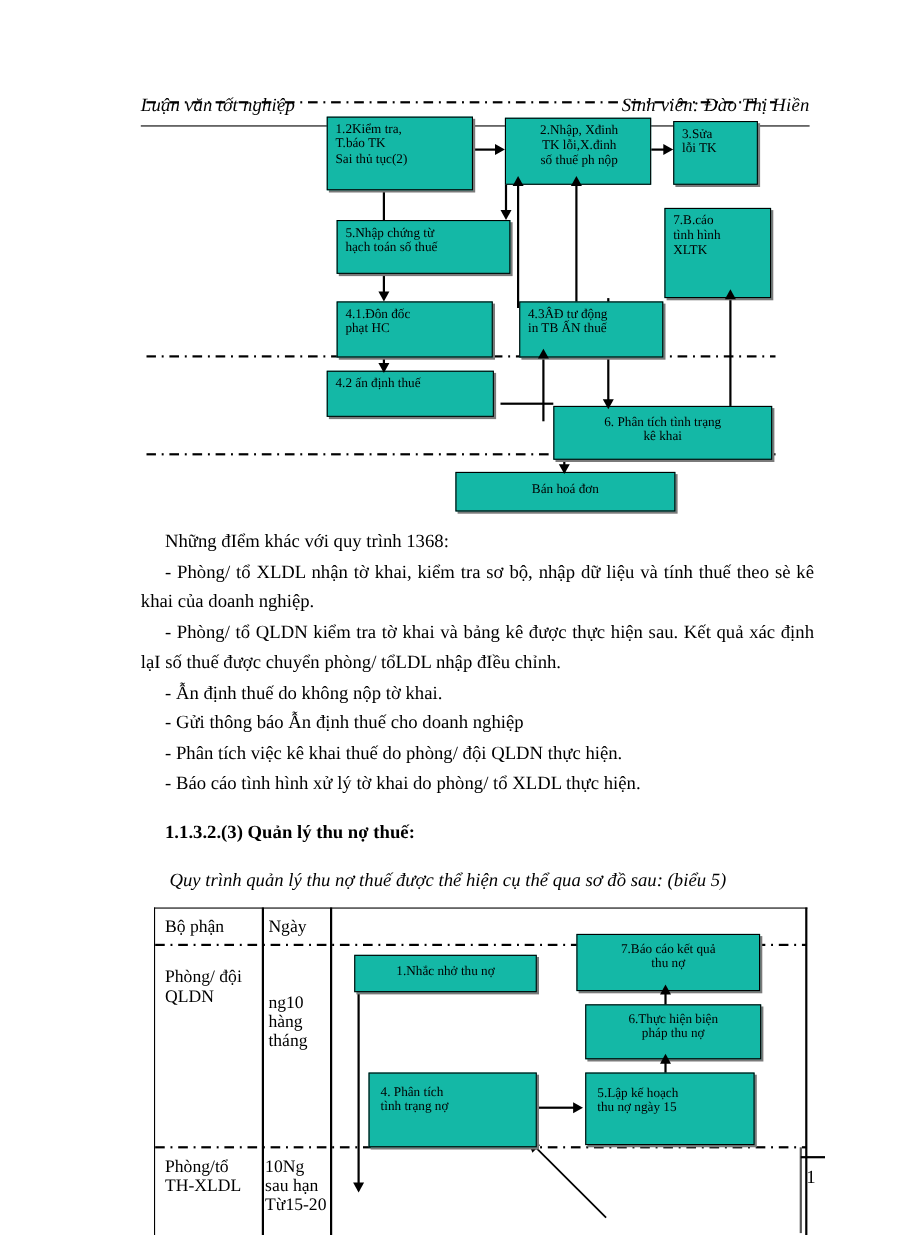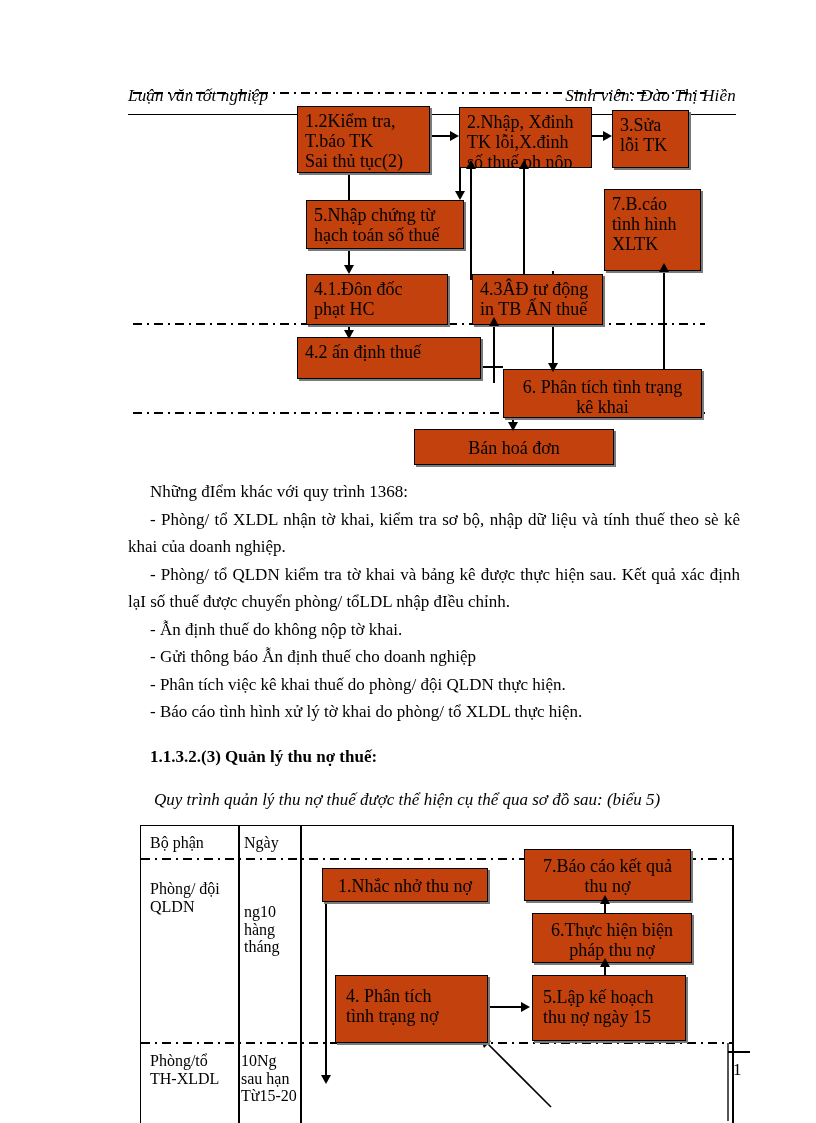--- a/index.html
+++ b/index.html
@@ -43,39 +43,40 @@
     letter-spacing: 0.2px;
   }
 
   
   .diagram {
     position: absolute;
   }
   .dbox {
     position: absolute;
     border: 1.3px solid #000;
-    background: #c2410c;
+    background: #14b8a6;
     box-sizing: border-box;
-    font-size: 18px;
+    font-size: 12px;
     line-height: 1.12;
     padding: 4px 5px 0 7px;
     overflow: visible;
     white-space: pre-line;
     z-index: 3;
   }
   .dbox.shadow {
     box-shadow: 2px 2px 0 0 #7a7a7a;
   }
   .dbox.center {
     text-align: center;
     padding-left: 4px;
     padding-right: 4px;
   }
   .dbox.clip {
     overflow: hidden;
+    text-align: center;
   }
 
   
   .lane-sep {
     position: absolute;
     height: 0;
     border-top: 1.6px dashed #000;
     z-index: 1;
   }
   .lane-sep.dashdot {
@@ -257,21 +258,21 @@
 
   <div class="ln v" style="left:493px;top:325px;height:58px;"></div>
   <div class="arw up" style="left:489px;top:317px;"></div>
 
   <div class="ln v" style="left:552px;top:271px;height:98px;"></div>
   <div class="arw down" style="left:548px;top:363px;"></div>
 
   <div class="ln v" style="left:663px;top:271px;height:105px;"></div>
   <div class="arw up" style="left:659px;top:263px;"></div>
 
-  <div class="dbox shadow" style="left:297px;top:337px;width:184px;height:42px;">4.2 ấn định thuế</div>
+  <div class="dbox shadow" style="left:297px;top:337px;width:152px;height:42px;">4.2 ấn định thuế</div>
 
   <div class="dbox center shadow" style="left:503px;top:369px;width:199px;height:49px;padding-top:7px;">6. Phân tích tình trạng
 kê khai</div>
 
   <div class="ln h" style="left:455px;top:366px;width:48px;"></div>
 
   <div class="dbox center shadow" style="left:414px;top:429px;width:200px;height:36px;padding-top:8px;">Bán hoá đơn</div>
 
   <div class="ln v" style="left:512px;top:418px;height:14px;"></div>
   <div class="arw down" style="left:508px;top:422px;"></div>

